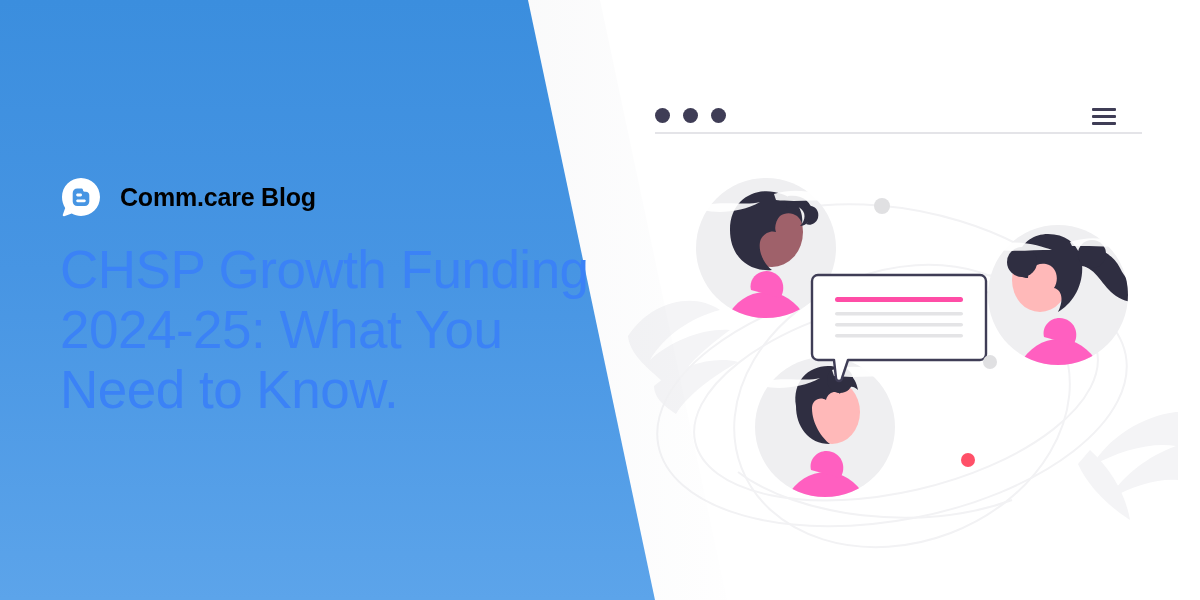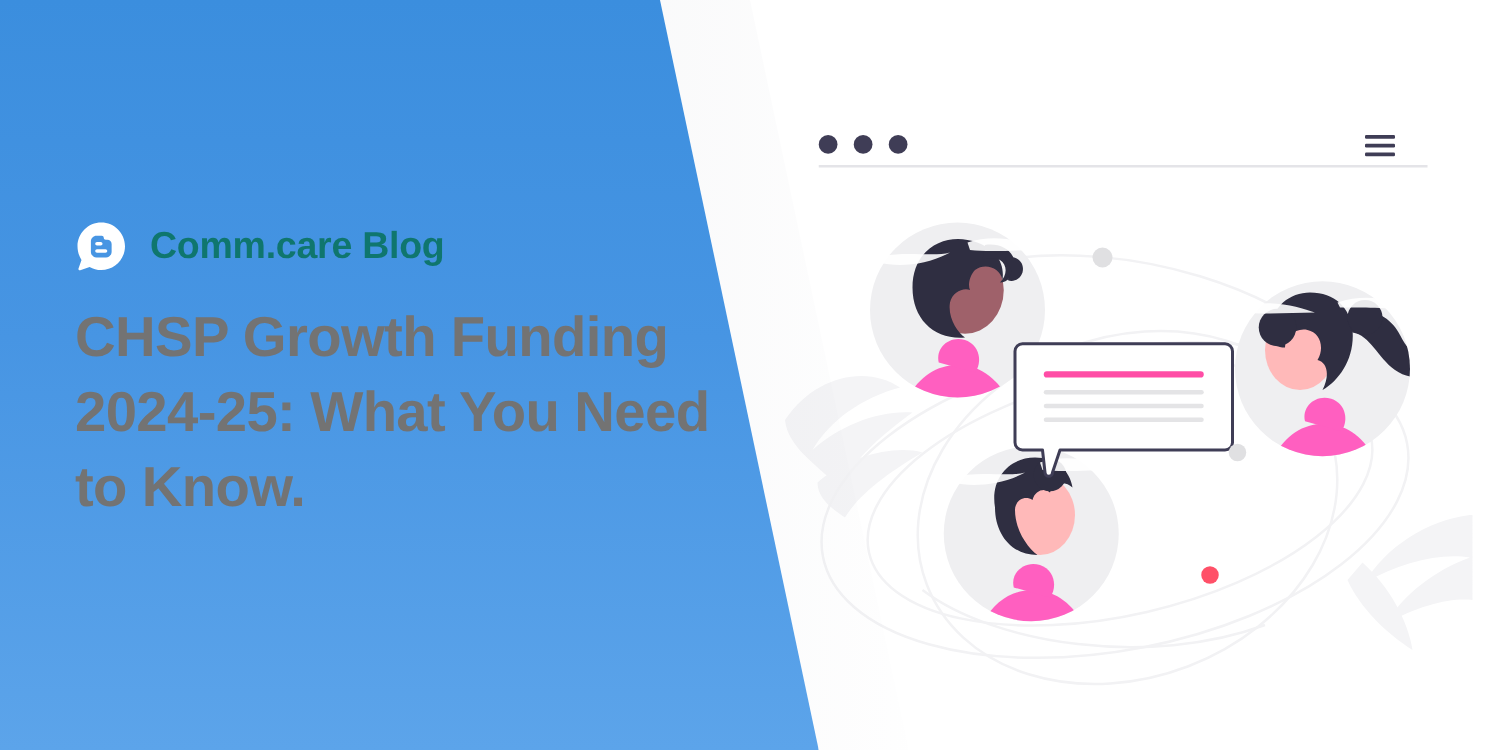--- a/index.html
+++ b/index.html
@@ -59,36 +59,36 @@
     gap: 18px;
     z-index: 6;
   }
   .brand-logo {
     width: 42px;
     height: 42px;
     flex: 0 0 42px;
     display: block;
   }
   .brand-name {
-    color: #0f766e;
-    font-size: 30px;
+    color: #000000;
+    font-size: 25px;
     font-weight: bold;
     letter-spacing: -0.2px;
     white-space: nowrap;
   }
 
   
   .headline {
     position: absolute;
     left: 60px;
     top: 240px;
     width: 540px;
-    color: #737373;
-    font-size: 45px;
-    font-weight: bold;
+    color: #3b82f6;
+    font-size: 53px;
+    font-weight: normal;
     line-height: 60px;
     letter-spacing: -0.5px;
     z-index: 6;
   }
 
   
   .browser-bar {
     position: absolute;
     left: 655px;
     top: 104px;

